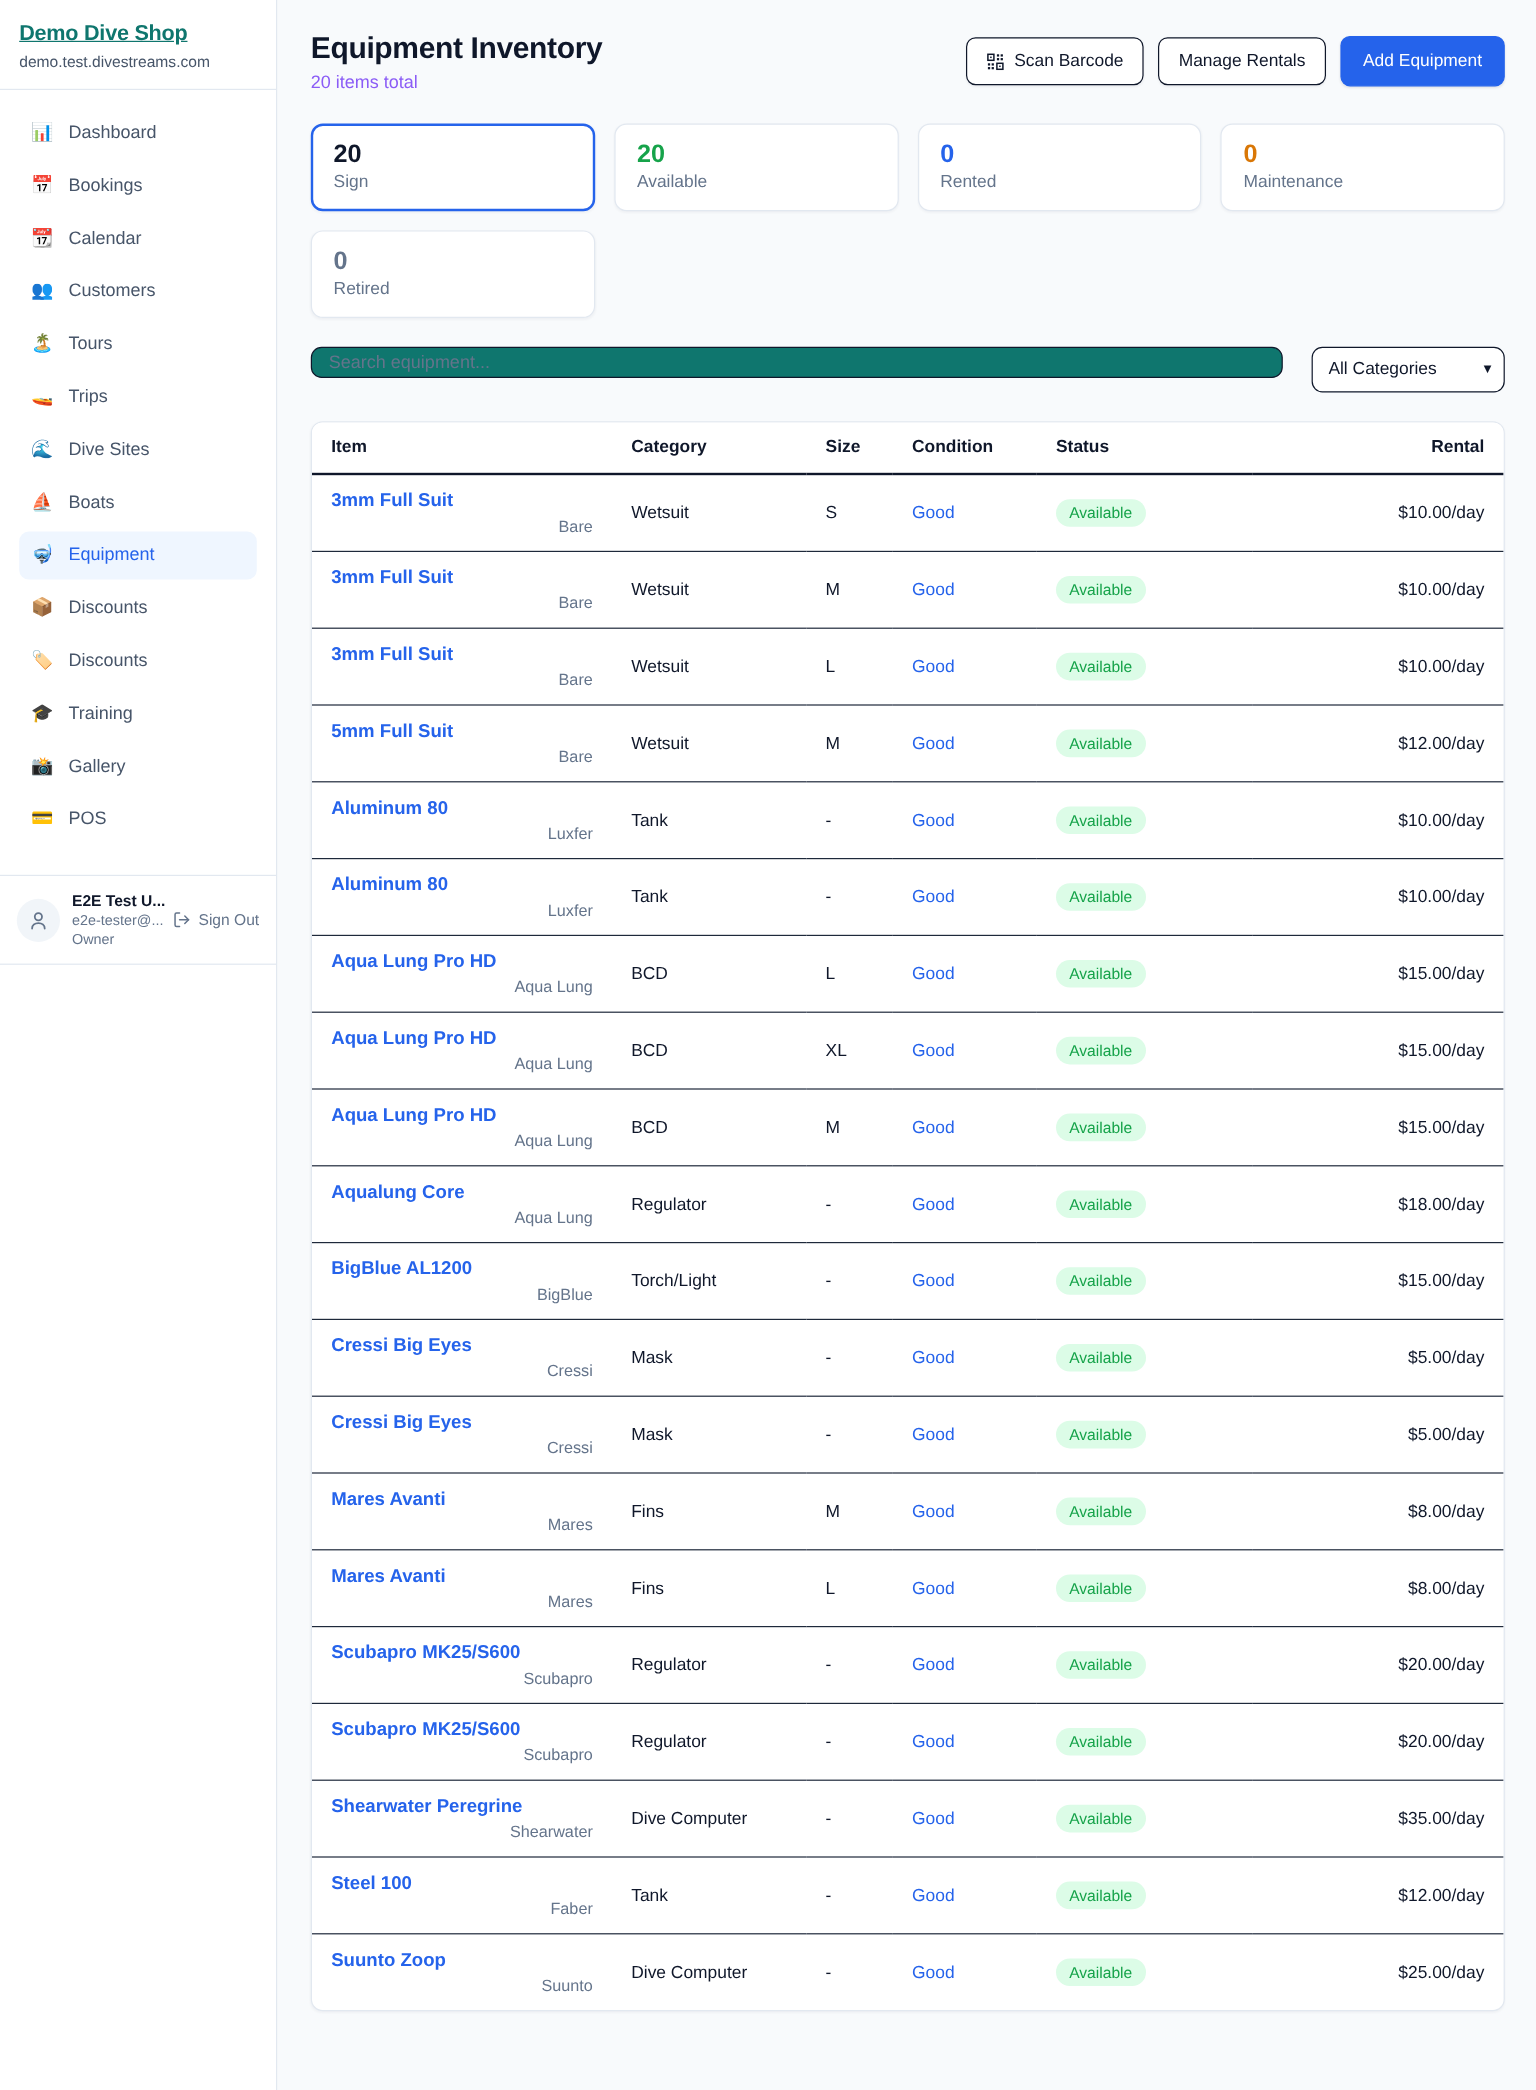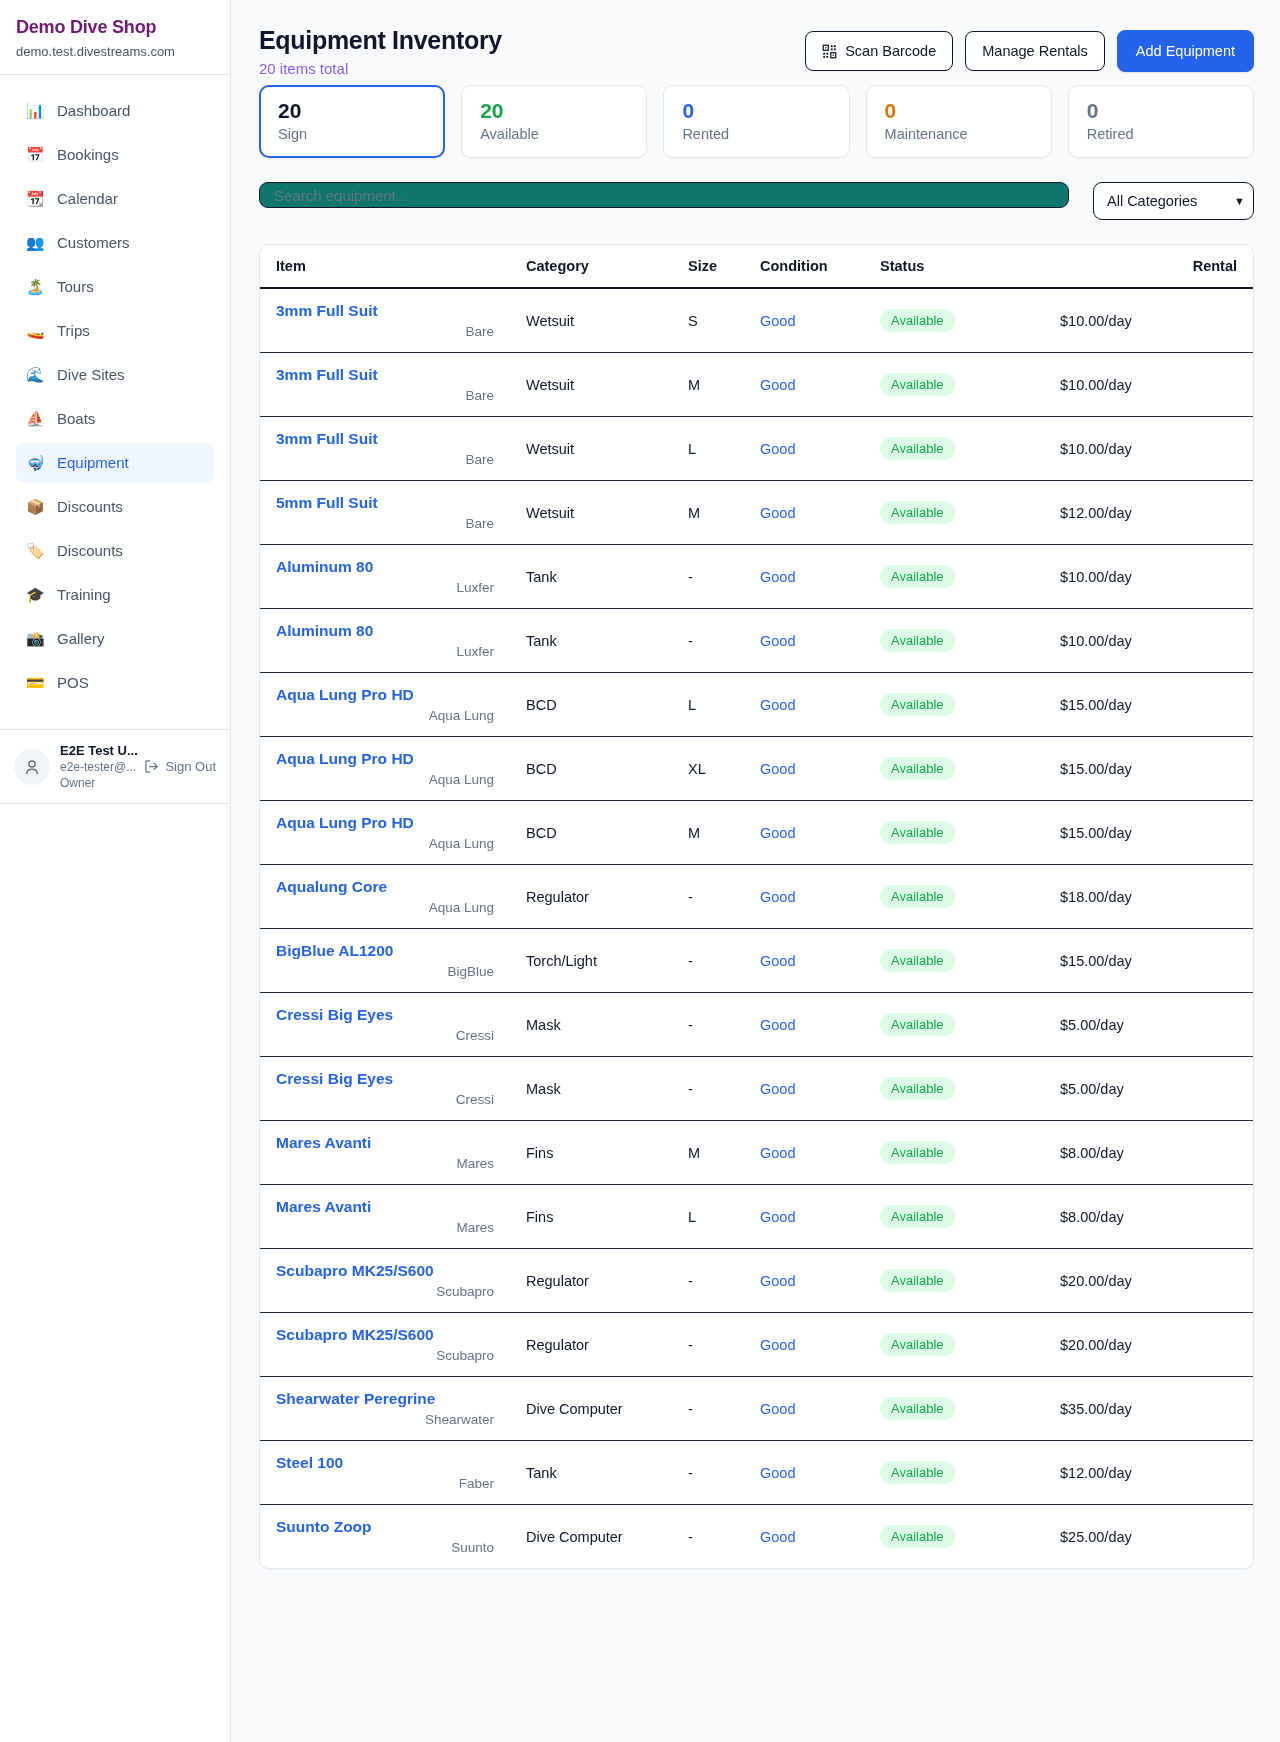--- a/index.html
+++ b/index.html
@@ -9,21 +9,21 @@
     background:#f8fafc; color:#0f172a;
   }
   .app { display:flex; width:1280px; height:1742px; }
 
   
   .sidebar {
     width:231px; min-width:231px; background:#ffffff;
     border-right:1px solid #e2e8f0; display:flex; flex-direction:column;
   }
   .brand { padding:17px 16px 15px 16px; border-bottom:1px solid #e2e8f0; }
-  .brand-name { color:#701a75; font-size:18px; font-weight:700; letter-spacing:-.2px; }
+  .brand-name { color:#0f766e; font-size:18px; font-weight:700; letter-spacing:-.2px;text-decoration:underline; }
   .brand-domain { color:#475569; font-size:13px; margin-top:6px; }
   .nav { padding:16px 16px 10px 16px; }
   .nav-item {
     display:flex; align-items:center; gap:13px; padding:9px 10px;
     border-radius:8px; color:#475569; font-size:15px; margin-bottom:4px;
     cursor:pointer; line-height:22px;
   }
   .nav-item.active { background:#eff6ff; color:#2563eb; font-weight:500; }
   .nav-icon { width:18px; font-size:15px; text-align:center; flex:none; }
   .user-box {
@@ -53,21 +53,21 @@
   .btn-outline {
     background:#fff; border:1px solid #0f172a; color:#0f172a;
     padding:9px 16px; display:flex; align-items:center; gap:8px;
     box-shadow:0 1px 2px rgba(15,23,42,.06);
   }
   .btn-primary {
     background:#2563eb; border:1px solid #2563eb; color:#fff;
     padding:10px 18px; font-weight:500; box-shadow:0 1px 2px rgba(15,23,42,.1);
   }
 
-  .stats { display:grid; grid-template-columns:repeat(5,1fr); gap:16px; margin-top:8px; }
+  .stats { display:grid; grid-template-columns:repeat(4,1fr); gap:16px; margin-top:26px; }
   .stat-card {
     background:#fff; border:1px solid #e2e8f0; border-radius:10px;
     padding:13px 18px 15px 18px; box-shadow:0 1px 2px rgba(15,23,42,.04); cursor:pointer;
   }
   .stat-card.selected { border:2px solid #2563eb; padding:12px 17px 14px 17px; }
   .stat-value { font-size:21px; font-weight:700; }
   .stat-label { font-size:14.5px; color:#64748b; margin-top:3px; }
 
   .filters { display:flex; gap:24px; margin-top:24px; }
   .search-input {
@@ -101,21 +101,21 @@
   td { padding:13px 16px; vertical-align:middle; font-size:14.5px; color:#0f172a; }
   .col-item { width:250px; } .col-cat { width:162px; } .col-size { width:72px; }
   .col-cond { width:120px; } .col-status { width:180px; } .col-rental { width:auto; }
   .item-name { color:#2563eb; font-size:15.5px; font-weight:600; text-decoration:none; cursor:pointer; display:inline-block; }
   .item-brand { color:#64748b; font-size:13.5px; margin-top:4px;text-align:right; }
   .cond-link { color:#2563eb; text-decoration:none; cursor:pointer; }
   .badge {
     display:inline-block; background:#dcfce7; color:#16a34a;
     font-size:13px; padding:4px 11px; border-radius:999px;
   }
-  .c-rental { }
+  .c-rental { text-align:right; }
 </style>
 </head>
 <body>
 
 <div class="app">
 
   <aside class="sidebar">
     <div class="brand">
       <div class="brand-name">Demo Dive Shop</div>
       <div class="brand-domain">demo.test.divestreams.com</div>

